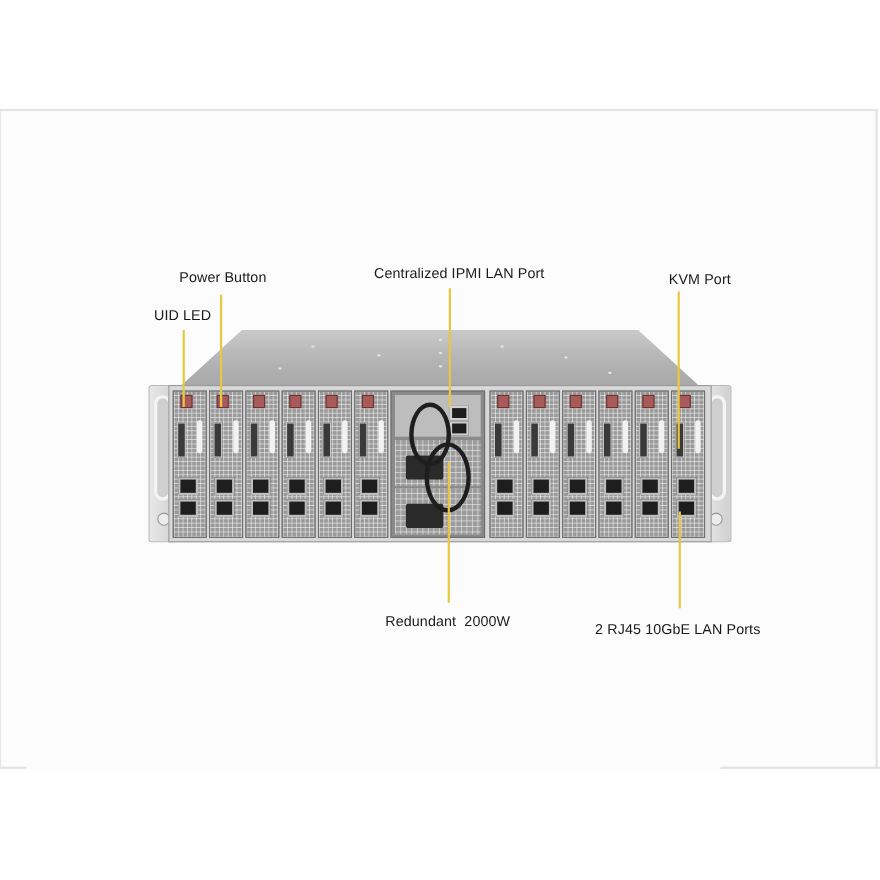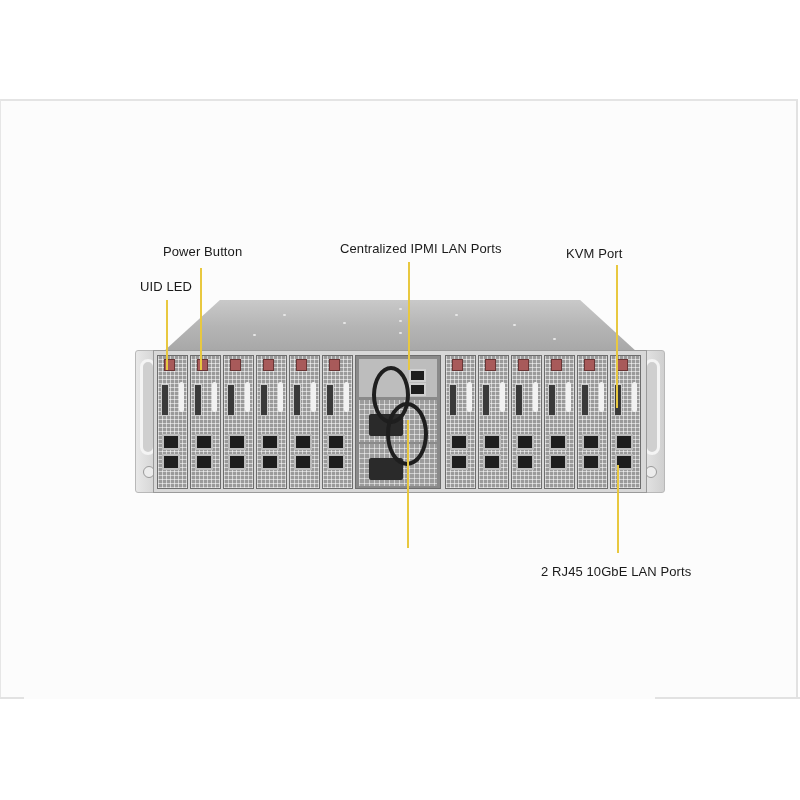--- a/index.html
+++ b/index.html
@@ -68,23 +68,24 @@
 </style>
 </head>
 <body>
 
 <div class="panel"></div>
 <div class="panel-bottom-l"></div>
 <div class="panel-bottom-r"></div>
 
 <div class="label" style="left:163px; top:244px;">Power Button</div>
 <div class="label" style="left:140px; top:279px;">UID LED</div>
-<div class="label" style="left:340px; top:241px;">Centralized IPMI LAN Ports</div>
-<div class="label" style="left:566px; top:246px;">KVM Port</div>
+<div class="label" style="left:340px; top:241px;">Centralized IPMI LAN Port</div>
+<div class="label" style="left:608px; top:246px;">KVM Port</div>
 <div class="label center" style="left:407px; top:556px; line-height:17px;">
+  <div style="white-space:pre;">Redundant  2000W</div>
 </div>
 <div class="label" style="left:541px; top:564px;text-align:right;">2 RJ45 10GbE LAN Ports</div>
 
 <div class="chassis">
   <div class="lid">
     <div class="lid-dot" style="left:120px;top:14px"></div>
       <div class="lid-dot" style="left:180px;top:22px"></div>
     <div class="lid-dot" style="left:236px;top:8px"></div>
       <div class="lid-dot" style="left:236px;top:20px"></div>
     <div class="lid-dot" style="left:236px;top:32px"></div>

